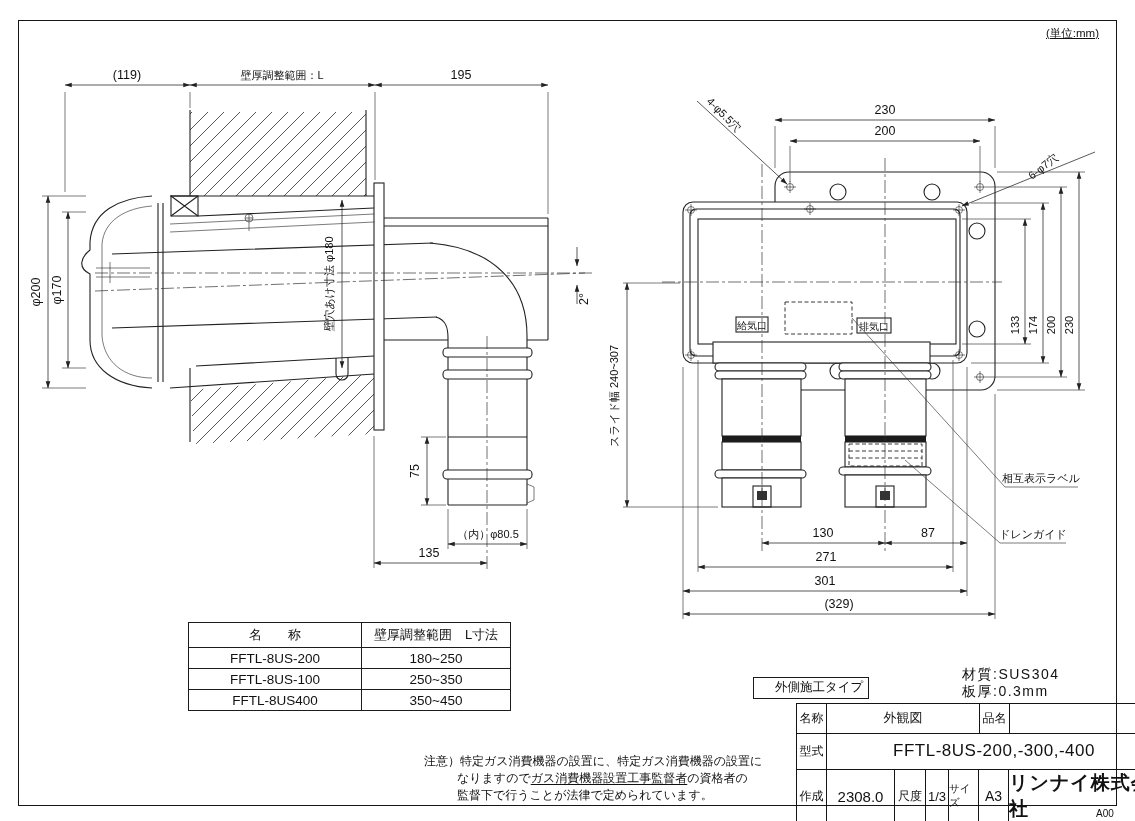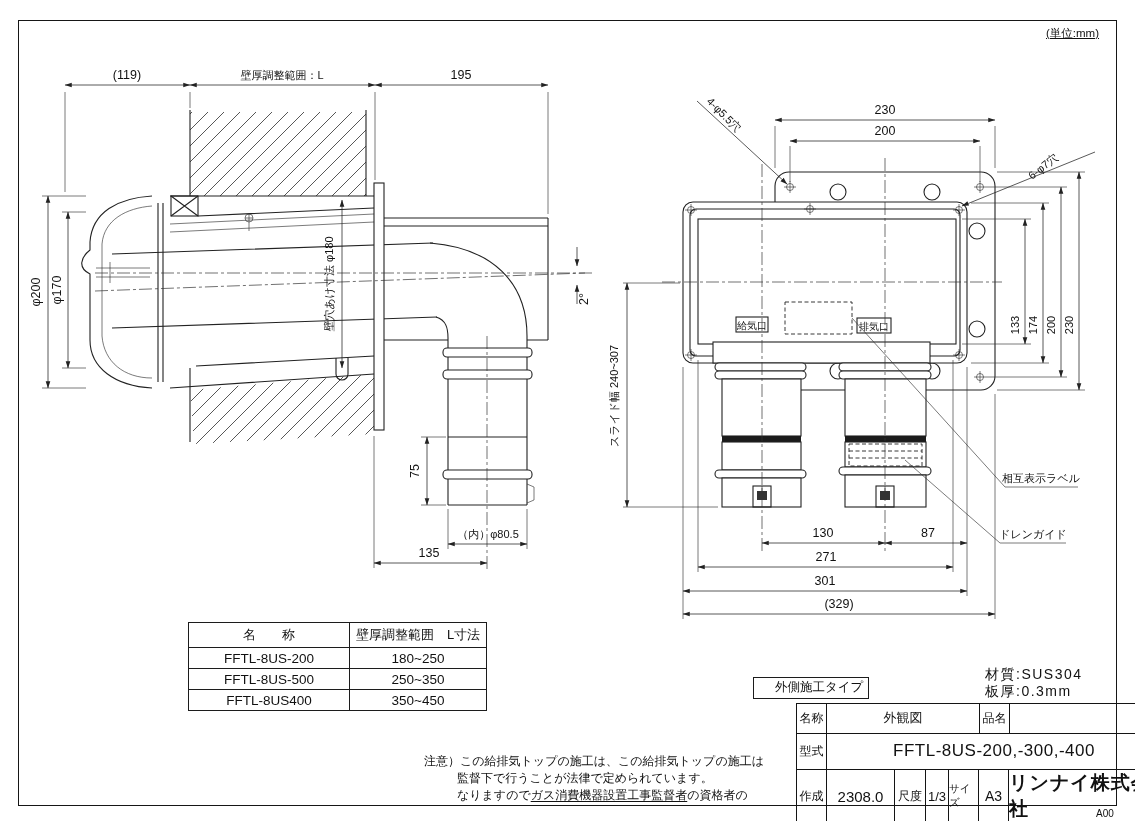--- a/index.html
+++ b/index.html
@@ -20,30 +20,30 @@
   svg .dark{fill:#333;stroke:none;}
   svg text{fill:#111;font-family:"Liberation Sans","DejaVu Sans",sans-serif;}
   svg text.d {font-size:12.5px;text-anchor:middle;}
   svg text.sm{font-size:11px;text-anchor:middle;}
   svg text.lbl{font-size:10px;text-anchor:middle;}
   .overlay{position:absolute;z-index:3;}
   .units{left:1046px;top:26px;font-size:11.5px;text-decoration:underline;}
   .doc-code{left:1096px;top:808px;font-size:10px;}
   table.size-tbl{border-collapse:collapse;}
   table.size-tbl td,table.size-tbl th{border:1.3px solid #1c1c1c;text-align:center;
-        font-weight:normal;font-size:13.5px;padding:0 4px;}
+        font-weight:normal;font-size:13.5px;padding:0 10px;}
   table.size-tbl th{height:24px;font-size:13px;}
   table.size-tbl td{height:20px;margin-left:40px;}
   .col-name{width:152px;} .col-range{width:128px;}
   .caution{left:424px;top:753px;width:352px;font-size:12px;line-height:17px;}
   .caution .ind{padding-left:33px;}
   .caution u{text-decoration:underline;text-underline-offset:2px;}
   .install-type{left:753px;top:677px;border:1.1px solid #1c1c1c;font-size:12.5px;
                 padding:1px 5px 2px 21px;}
-  .mat{left:962px;top:666px;font-size:14px;line-height:17px;letter-spacing:1.5px;margin-left:23px;}
+  .mat{left:962px;top:666px;font-size:14px;line-height:17px;letter-spacing:1.5px;}
   .tblock{left:751px;top:703px;width:366px;height:120px;border:1.5px solid #141414;
           box-sizing:border-box;display:flex;flex-direction:column;margin-left:45px;}
   .tb-row{display:flex;box-sizing:border-box;}
   .tb-row1{height:32px;border-bottom:1.2px solid #141414;}
   .tb-row2{height:39px;border-bottom:1.2px solid #141414;}
   .tb-row3{flex:1;}
   .tb-cell{display:flex;align-items:center;justify-content:center;box-sizing:border-box;
            border-right:1.2px solid #141414;overflow:hidden;}
   .tb-cell.last{border-right:none;}
   .lab{font-size:12px;}
@@ -279,35 +279,35 @@
       <tbody>
           <tr>
         <th class="col-name">名　　称</th>
         <th class="col-range">壁厚調整範囲　L寸法</th>
       </tr>
       <tr>
         <td>FFTL-8US-200</td>
         <td>180~250</td>
       </tr>
       <tr>
-        <td>FFTL-8US-500</td>
+        <td>FFTL-8US-100</td>
         <td>250~350</td>
       </tr>
       <tr>
         <td>FFTL-8US400</td>
         <td>350~450</td>
       </tr>
     </tbody>
       </table>
   </div>
 
   <div class="overlay caution">
-    <div>注意）この給排気トップの施工は、この給排気トップの施工は</div>
+    <div>注意）特定ガス消費機器の設置に、特定ガス消費機器の設置に</div>
+    <div class="ind"><span>なりますので</span><u>ガス消費機器設置工事監督者</u><span>の資格者の</span></div>
     <div class="ind">監督下で行うことが法律で定められています。</div>
-    <div class="ind"><span>なりますので</span><u>ガス消費機器設置工事監督者</u><span>の資格者の</span></div>
   </div>
 
   <div class="overlay install-type">外側施工タイプ</div>
 
   <div class="overlay mat">
     <div>材質:SUS304</div>
     <div>板厚:0.3mm</div>
   </div>
 
   <div class="overlay tblock">

